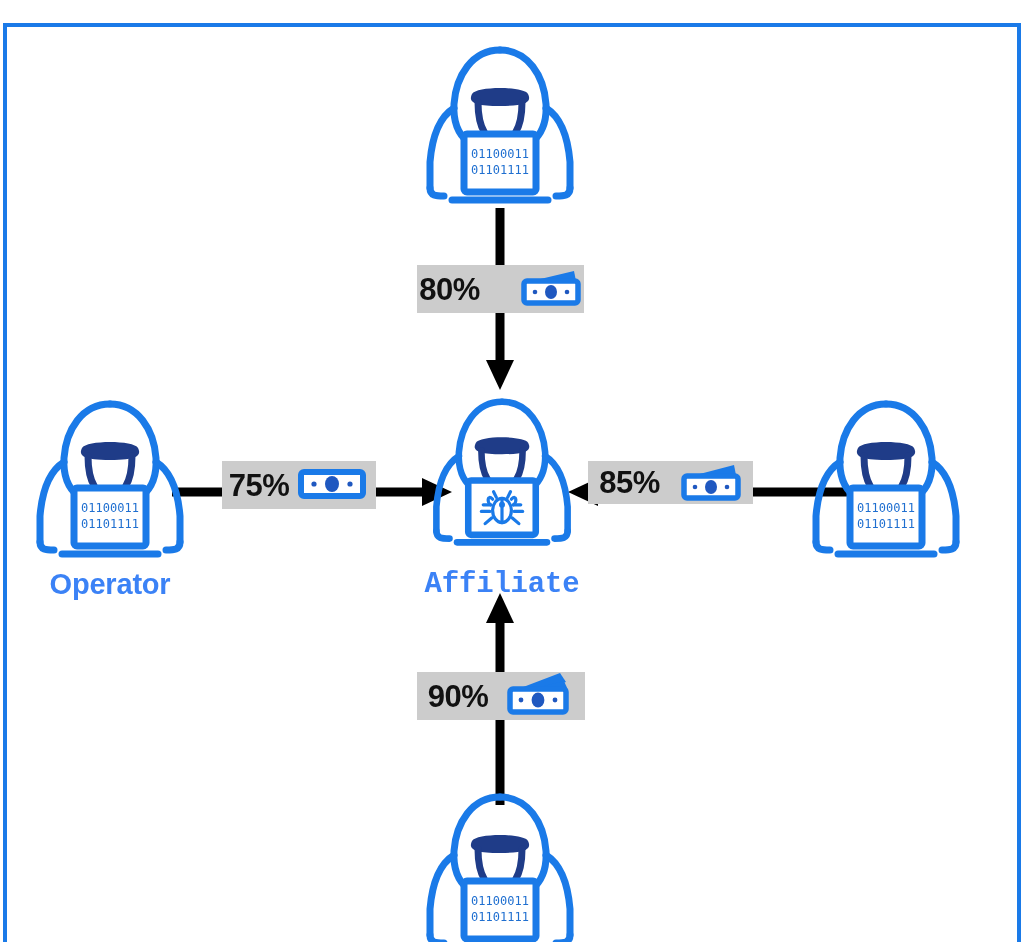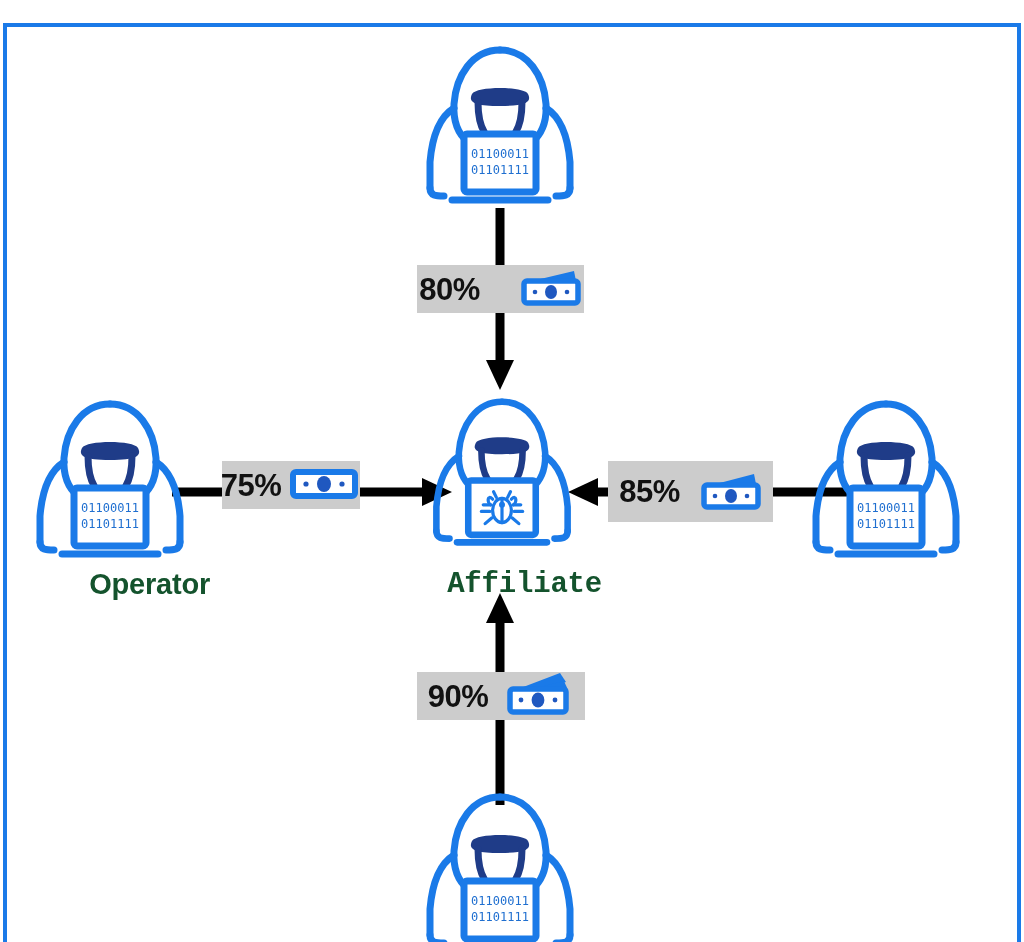--- a/index.html
+++ b/index.html
@@ -44,22 +44,22 @@
     width: 160px;
     height: 175px;
   }
   .hacker.center { width: 150px; height: 165px; }
 
   .node-label {
     position: absolute;
     font-family: "Liberation Sans", sans-serif;
     font-weight: bold;
     font-size: 29px;
-    color: #14532d;
-    text-align: right;
+    color: #3b82f6;
+    text-align: center;
     white-space: nowrap;
     letter-spacing: -0.2px;
   }
 
   
   .arrow {
     position: absolute;
   }
 
   
@@ -239,33 +239,33 @@
       <svg width="74" height="40" viewBox="0 0 74 40">
         <path d="M24 14 L 66 4 L 68 14 L 30 20 Z" fill="#1a7ae8"></path>
         <rect x="16" y="14" width="54" height="22" rx="3" fill="#ffffff" stroke="#1a7ae8" stroke-width="5.5"></rect>
         <ellipse cx="43" cy="25" rx="6" ry="7" fill="#1f58c0"></ellipse>
         <circle cx="27" cy="25" r="2.3" fill="#1f58c0"></circle>
         <circle cx="59" cy="25" r="2.3" fill="#1f58c0"></circle>
       </svg>
     </span>
   </div>
 
-  <div class="chip" style="left:222px; top:441px; width:138px; height:48px;">
+  <div class="chip" style="left:222px; top:441px; width:154px; height:48px;">
     <span class="pct">75%</span>
     <span class="money">
       <svg width="72" height="34" viewBox="0 0 72 34">
         <rect x="4" y="6" width="62" height="24" rx="3" fill="#ffffff" stroke="#1a7ae8" stroke-width="6"></rect>
         <ellipse cx="35" cy="18" rx="7" ry="8" fill="#1f58c0"></ellipse>
         <circle cx="17" cy="18" r="2.6" fill="#1f58c0"></circle>
         <circle cx="53" cy="18" r="2.6" fill="#1f58c0"></circle>
       </svg>
     </span>
   </div>
 
-  <div class="chip" style="left:608px; top:441px; width:165px; height:61px;">
+  <div class="chip" style="left:588px; top:441px; width:165px; height:43px;">
     <span class="pct">85%</span>
     <span class="money">
       <svg width="74" height="40" viewBox="0 0 74 40">
         <path d="M24 15 L 66 4 L 68 14 L 30 21 Z" fill="#1a7ae8"></path>
         <rect x="16" y="15" width="54" height="22" rx="3" fill="#ffffff" stroke="#1a7ae8" stroke-width="5.5"></rect>
         <ellipse cx="43" cy="26" rx="6" ry="7" fill="#1f58c0"></ellipse>
         <circle cx="27" cy="26" r="2.3" fill="#1f58c0"></circle>
         <circle cx="59" cy="26" r="2.3" fill="#1f58c0"></circle>
       </svg>
     </span>

